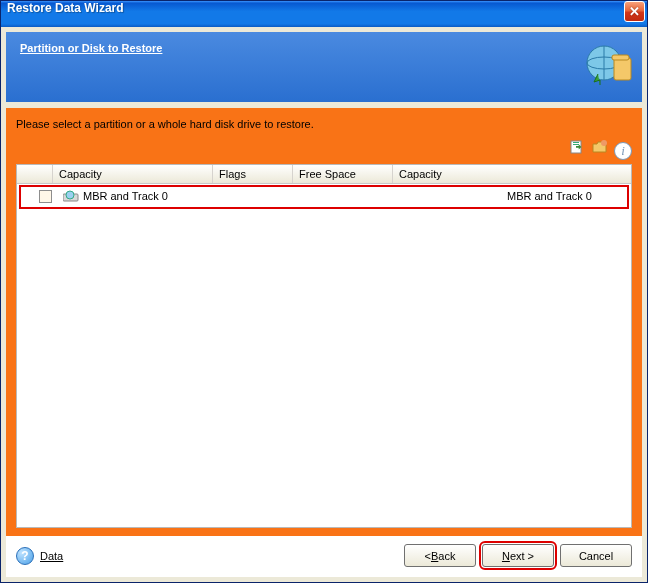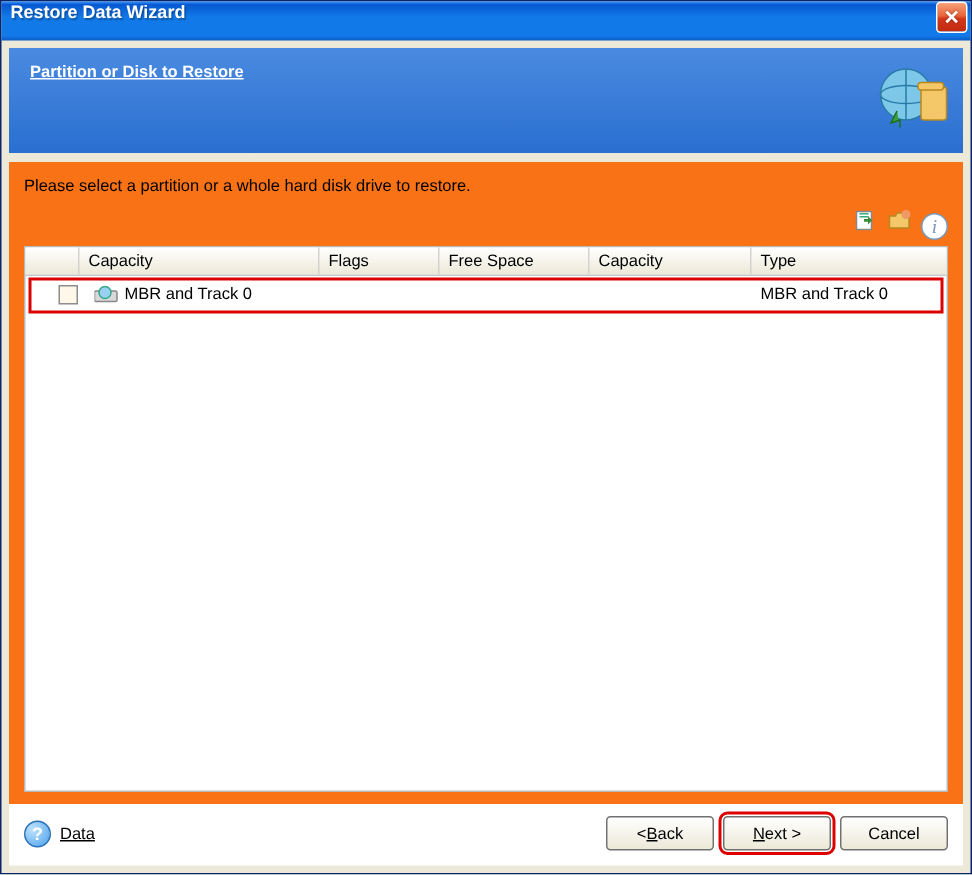--- a/index.html
+++ b/index.html
@@ -271,21 +271,20 @@
       <span class="info-icon">i</span>
     </div>
 
     <div class="grid-wrap">
       <div class="grid-header">
         <div></div>
         <div>Capacity</div>
         <div>Flags</div>
         <div>Free Space</div>
         <div>Capacity</div>
-        <div>Type</div>
       </div>
       <div class="grid-body">
 
         <div class="highlight-box">
           <div class="row part-row">
             <div class="checkcell">
               <span class="checkbox dim"></span>
             </div>
             <div class="part-name">
               <span class="drive-icon">

